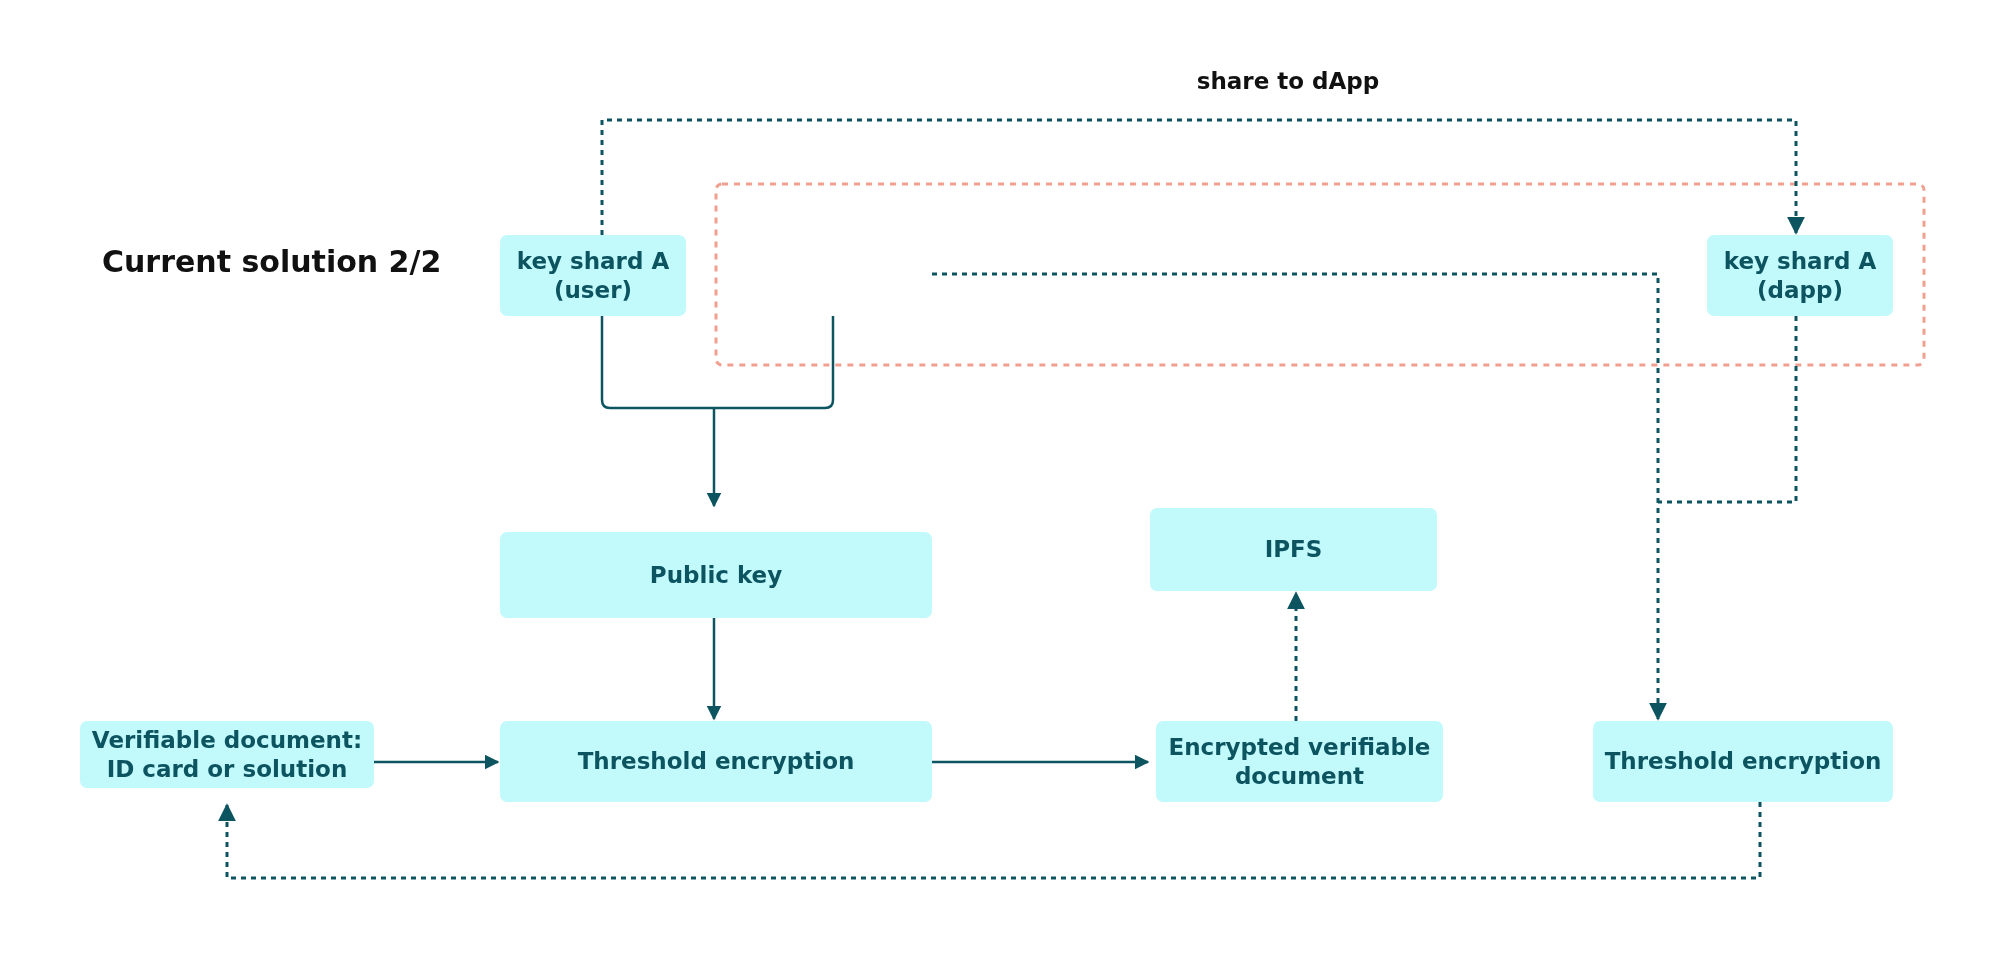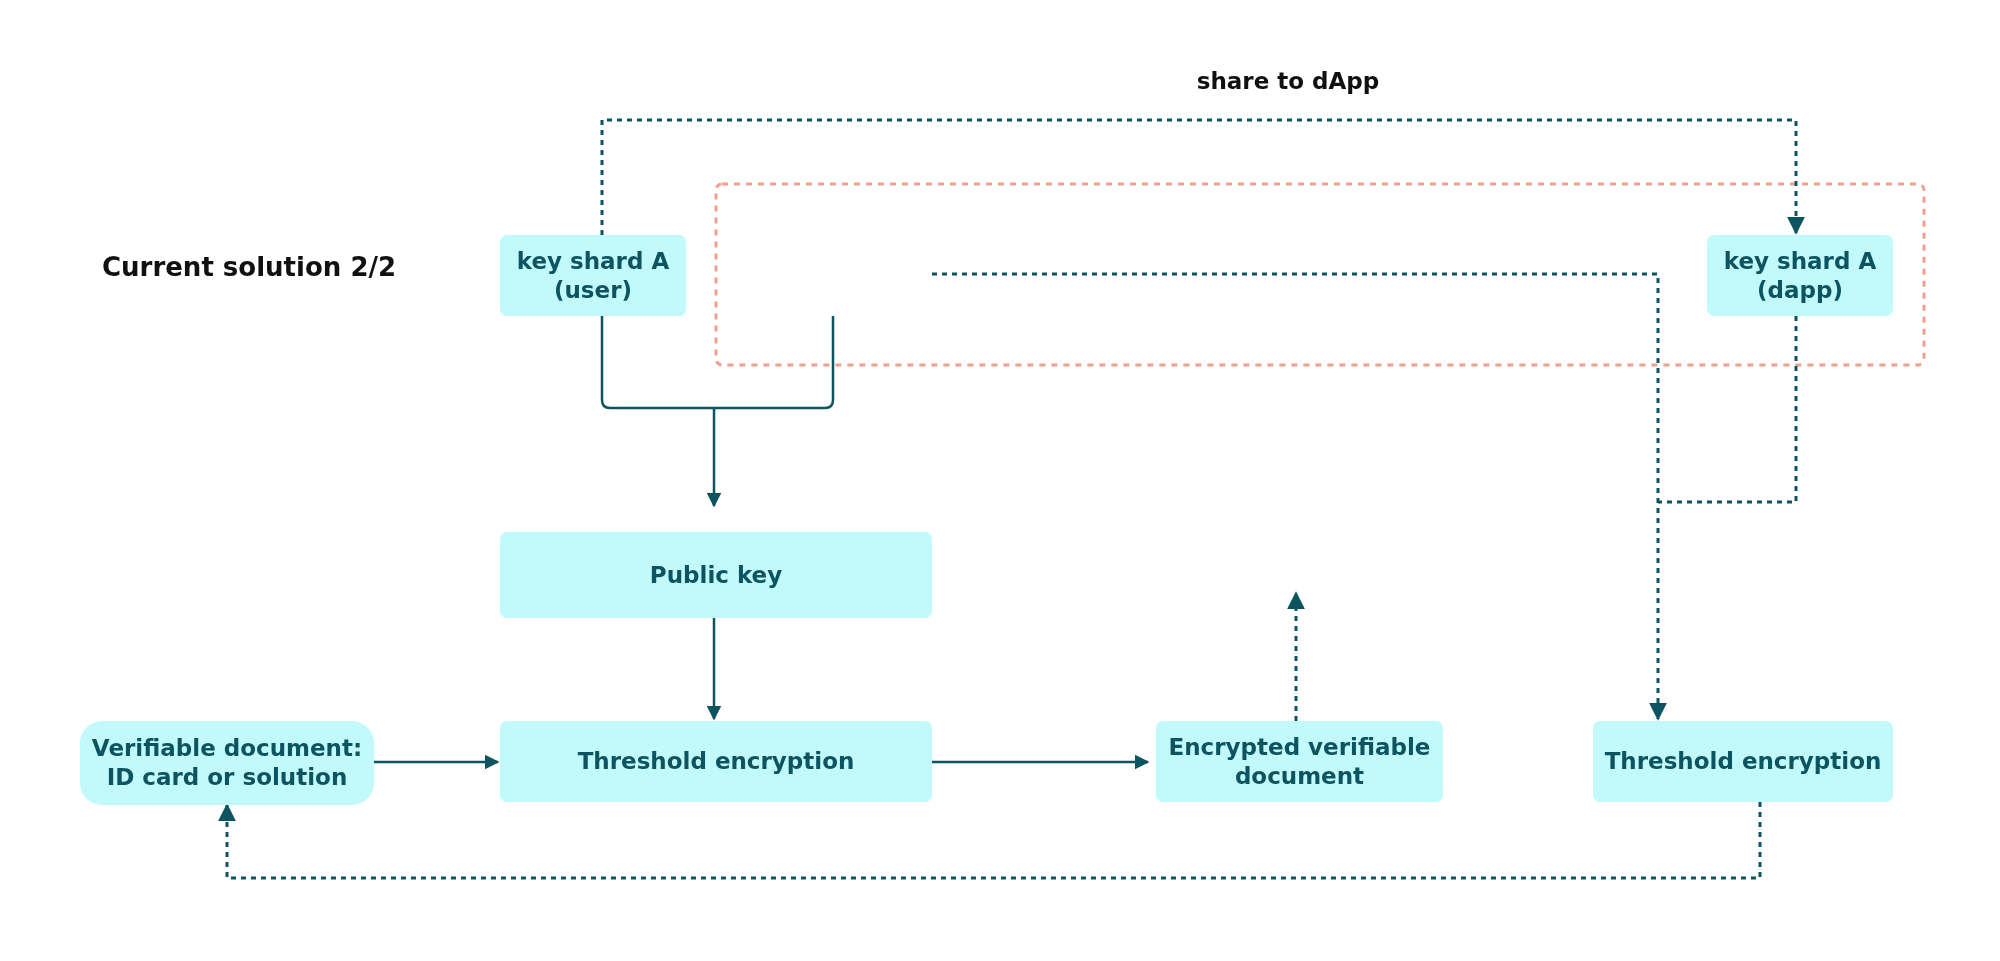--- a/index.html
+++ b/index.html
@@ -1,19 +1,19 @@
 <!DOCTYPE html>
 <html><head>
 <meta charset="utf-8">
 <style>
   html,body{margin:0;padding:0;background:#ffffff;}
   #canvas{position:relative;width:2000px;height:961px;background:#ffffff;overflow:hidden;font-family:"DejaVu Sans","Liberation Sans",sans-serif;}
   svg.wires{position:absolute;left:0;top:0;width:2000px;height:961px;}
   .node{position:absolute;background:#c2fafc;border-radius:7px;display:flex;align-items:center;justify-content:center;text-align:center;color:#0d5461;font-weight:bold;font-size:23px;line-height:29px;box-sizing:border-box;padding:0 1px;}
-  .title{position:absolute;left:102px;top:252px;font-size:26px;font-weight:bold;color:#111111;}
+  .title{position:absolute;left:102px;top:244px;font-size:30px;font-weight:bold;color:#111111;}
   .edge-label{position:absolute;left:1188px;top:68px;width:200px;text-align:center;font-size:23px;font-weight:bold;color:#111111;}
 </style>
 </head>
 <body>
 
 <div id="canvas">
 
   <svg class="wires" xmlns="http://www.w3.org/2000/svg">
     <defs>
       <marker id="arr" viewBox="0 0 10 10" refX="9" refY="5" markerWidth="6" markerHeight="6" orient="auto-start-reverse">
@@ -56,22 +56,25 @@
   <div class="node" style="left:1707px;top:235px;width:186px;height:81px;">
     <div>
         <div>key shard A</div>
         <div>(dapp)</div>
       </div>
   </div>
 
   <div class="node" style="left:500px;top:532px;width:432px;height:86px;">
     <div>Public key</div>
   </div>
+  <div class="node" style="left:1150px;top:508px;width:287px;height:83px;">
+    <div>IPFS</div>
+  </div>
 
-  <div class="node" style="left:80px;top:721px;width:294px;height:84px;border-radius:22px;">
+  <div class="node" style="left:80px;top:721px;width:294px;height:67px;">
     <div>
         <div>Verifiable document:</div>
         <div>ID card or solution</div>
       </div>
   </div>
   <div class="node" style="left:500px;top:721px;width:432px;height:81px;">
     <div>Threshold encryption</div>
   </div>
   <div class="node" style="left:1150px;top:721px;width:287px;height:81px;margin-left:6px;">
     <div>

